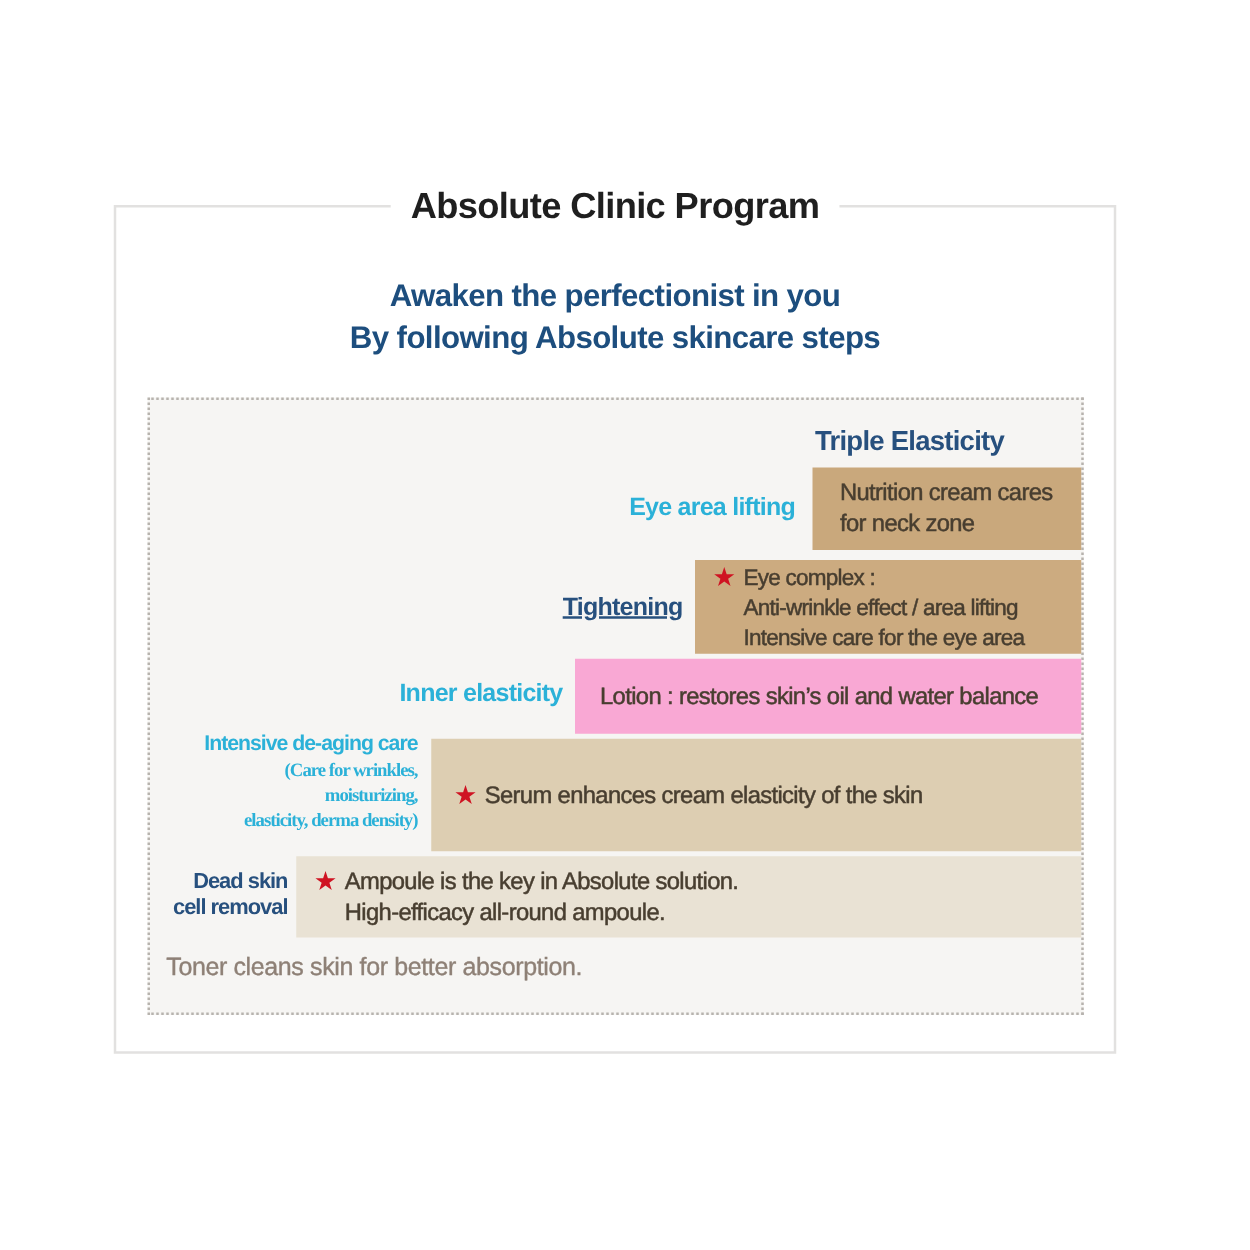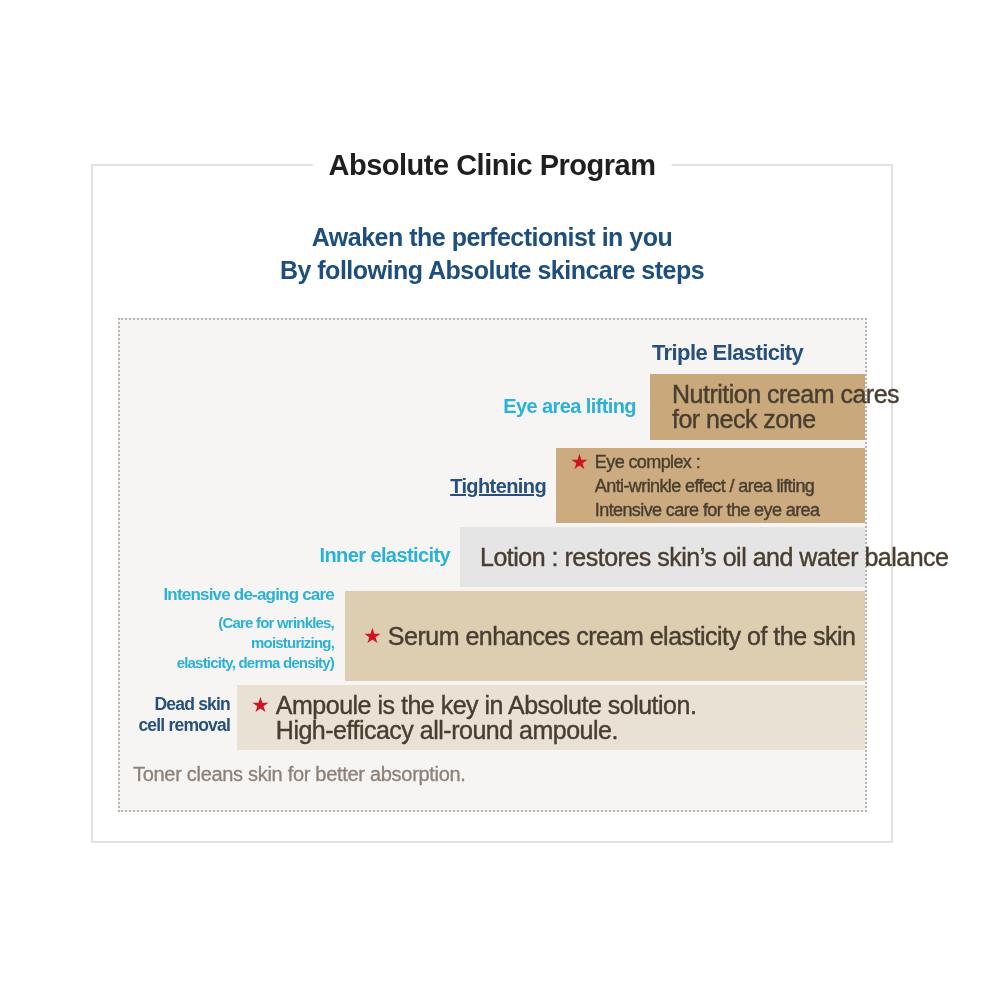--- a/index.html
+++ b/index.html
@@ -24,43 +24,43 @@
   }
   
   .panel{
     position:absolute;left:118px;top:318px;width:749px;height:494px;
     border:2px dotted #b7b3ae;box-sizing:border-box;background:#f6f5f3;z-index:1;
   }
   
   .box{position:absolute;right:135px;display:flex;align-items:center;box-sizing:border-box;z-index:3;}
   .b1{left:650px;top:374px;height:66px;background:#c9a87c;padding-left:22px;}
   .b2{left:556px;top:448px;height:75px;background:#ccab80;padding-left:14px;}
-  .b3{left:460px;top:527px;height:60px;background:#e5e5e5;padding-left:20px;}
+  .b3{left:460px;top:527px;height:60px;background:#f9a8d4;padding-left:20px;}
   .b4{left:345px;top:591px;height:90px;background:#ddceb2;padding-left:18px;}
   .b5{left:237px;top:685px;height:65px;background:#e9e2d4;padding-left:14px;}
   .btxt{
-    font-size:25px;line-height:25px;color:#483e30;letter-spacing:-0.5px;
+    font-size:19px;line-height:25px;color:#483e30;letter-spacing:-0.5px;
     -webkit-text-stroke:0.4px #483e30;white-space:nowrap;
   }
   .b2 .btxt{font-size:18px;line-height:24px;letter-spacing:-0.6px;}
   .starrow{display:flex;align-items:flex-start;}
   .star{
     font-size:21px;line-height:24px;color:#cf1322;margin-right:6px;
     -webkit-text-stroke:0;font-family:"DejaVu Sans",sans-serif;
   }
   
   .lbl{position:absolute;z-index:3;white-space:nowrap;font-weight:bold;letter-spacing:-0.6px;}
   .navy{color:#27507e;}
   .cyan{color:#2bb1d8;}
   .top-label{left:652px;top:340px;font-size:22px;}
   .l1{right:364px;top:395px;font-size:20px;}
   .l2{right:454px;top:475px;font-size:20px;text-decoration:underline;}
   .l3{right:550px;top:544px;font-size:20px;}
   .l4{right:666px;top:584px;text-align:right;font-size:17px;letter-spacing:-0.8px;line-height:21px;}
-  .l4 .sub{font-size:15px;line-height:20px;letter-spacing:-0.8px;margin-top:8px;}
+  .l4 .sub{font-size:15px;line-height:20px;letter-spacing:-0.8px;margin-top:2px;font-family:Liberation Serif, serif;}
   .l4 .sub div{line-height:20px;}
   .l5{right:770px;top:694px;text-align:right;font-size:17.5px;letter-spacing:-0.8px;line-height:21px;}
   .toner{
     position:absolute;left:133px;top:763px;z-index:3;
     font-size:20px;color:#8e8076;letter-spacing:-0.3px;-webkit-text-stroke:0.3px #8e8076;
   }
 </style>
 </head>
 <body>
 

